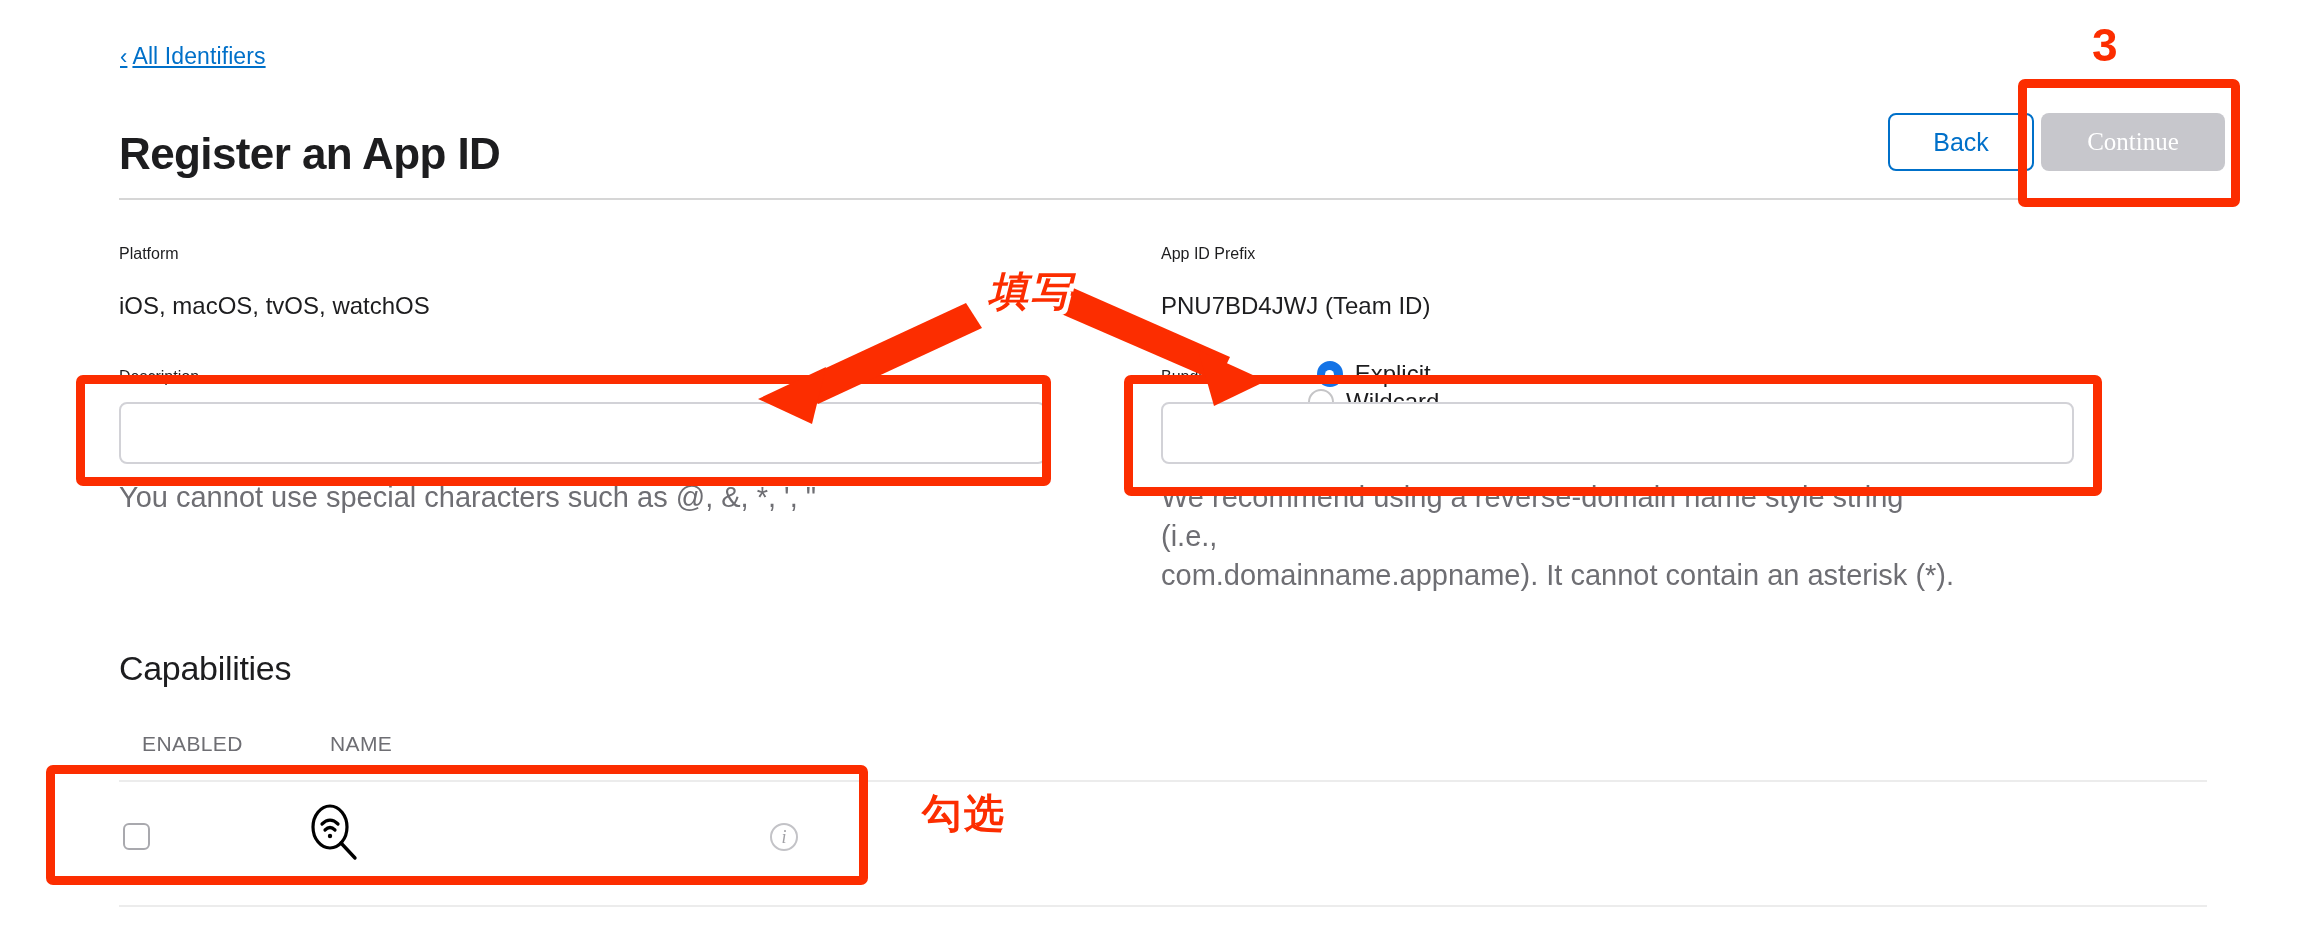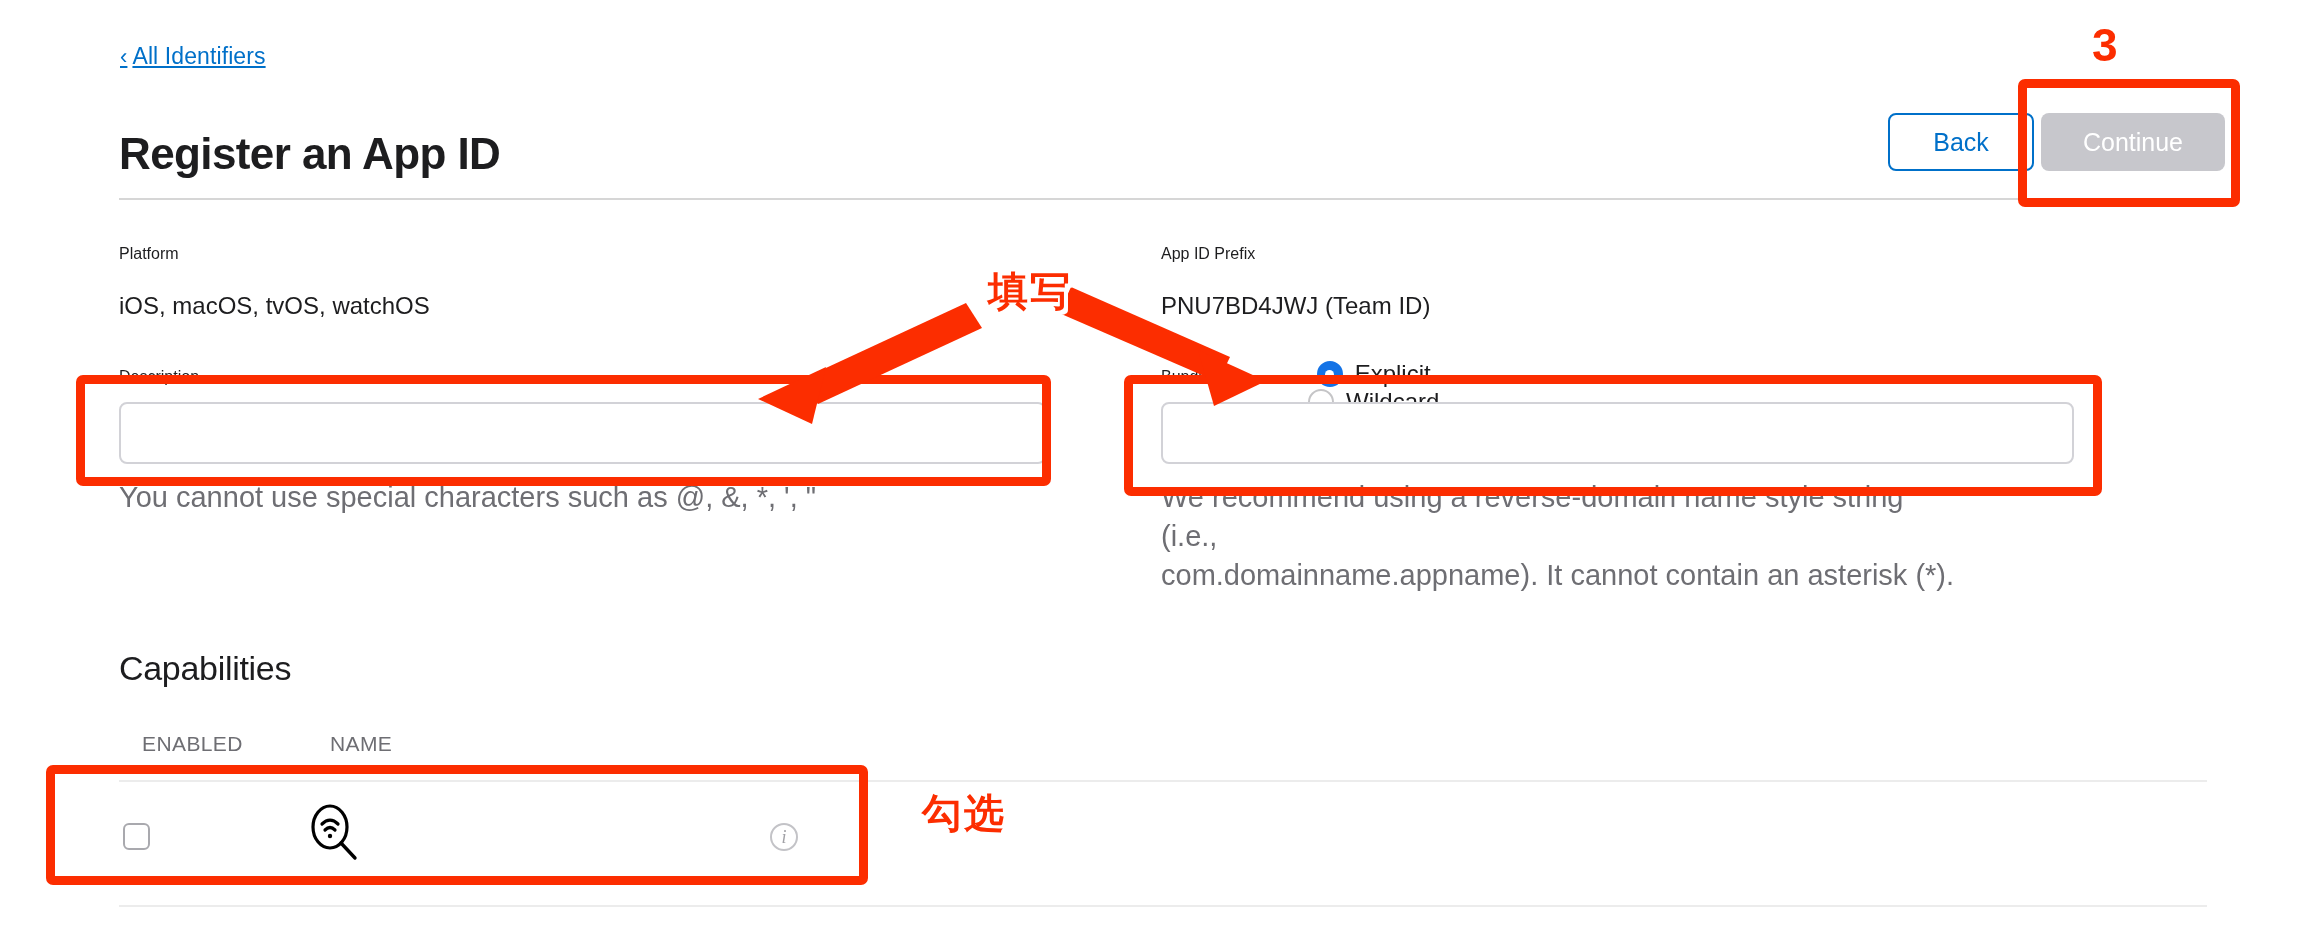--- a/index.html
+++ b/index.html
@@ -70,21 +70,21 @@
     position: absolute;
     left: 2041px;
     top: 113px;
     width: 184px;
     height: 58px;
     border: none;
     border-radius: 8px;
     background: #c7c7cc;
     color: #ffffff;
     font-size: 25px;
-    font-family: Liberation Sans, sans-serif;
+    font-family: Liberation Serif, serif;
     display: flex; align-items: center; justify-content: center;
     cursor: default;
     padding: 4px;
   }
 
   
   .field-label {
     position: absolute;
     font-size: 16px;
     color: #1d1d1f;
@@ -312,17 +312,17 @@
       <path d="M966 303 L800 380 L818 404 L982 328 Z"></path>
       <path d="M758 399 L826 367 L812 424 Z"></path>
     </g>
 
     <g fill="#fc2d00">
       <path d="M1071 287 L1230 357 L1218 382 L1059 313 Z"></path>
       <path d="M1266 381 L1198 350 L1214 406 Z"></path>
     </g>
   </svg>
 
-  <div class="anno-cn" style="left:988px; top:271px;">填写</div>
+  <div class="anno-cn" style="left:988px; top:271px;font-style:italic;">填写</div>
 
   <div class="anno-cn" style="left:922px; top:793px;">勾选</div>
 
 </div>
 
 </body></html>

